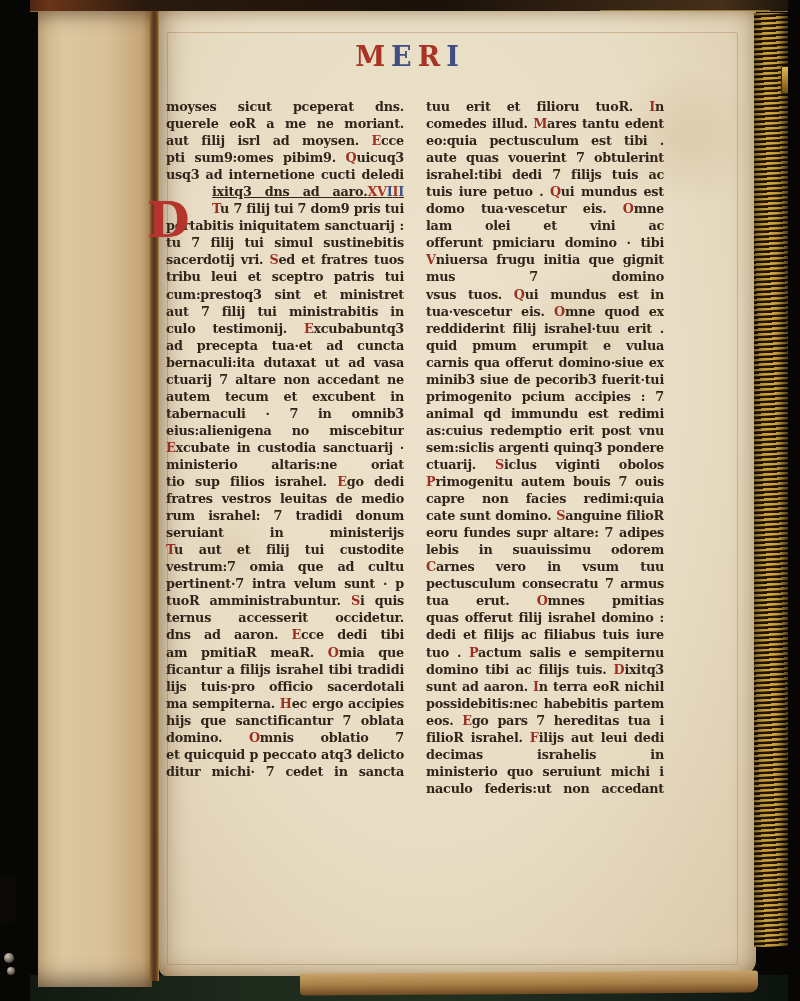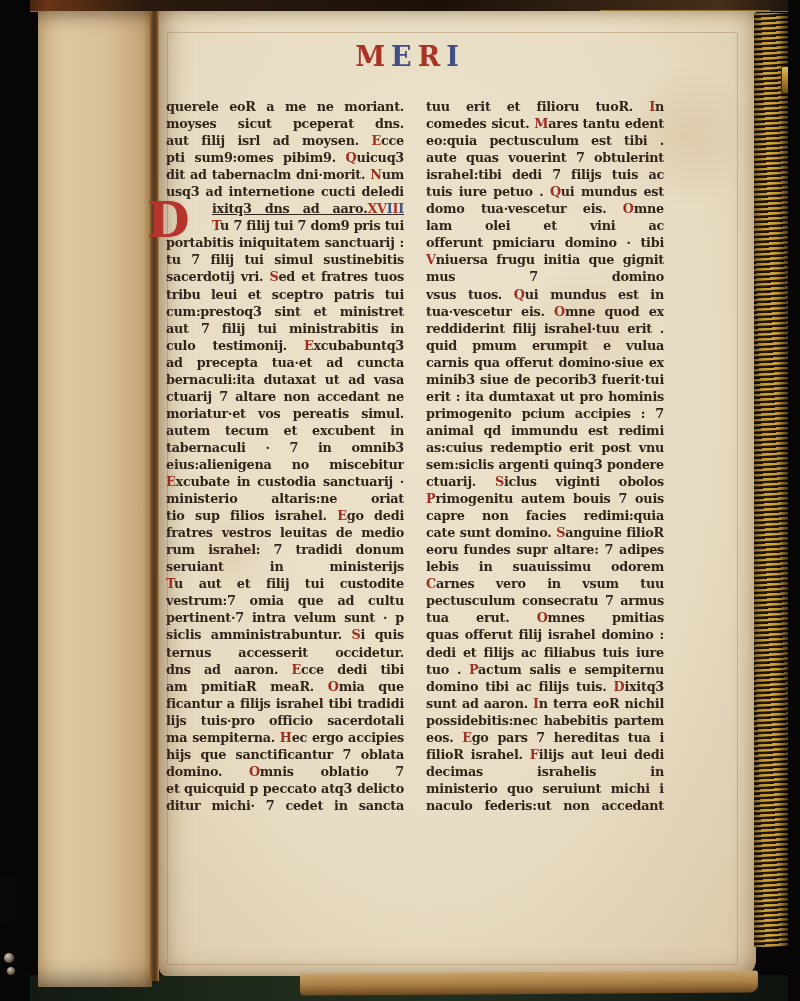--- a/index.html
+++ b/index.html
@@ -98,82 +98,79 @@
   <div id="dot2" class="clasp-dot"></div>
   <div id="gutter"></div>
 
   <div id="page">
     <div id="page-inner-border"></div>
   </div>
 
   <div id="running-head"><span style="color: rgb(169, 52, 37);">M</span><span style="color: rgb(63, 79, 134);">E</span><span style="color: rgb(169, 52, 37);">R</span><span style="color: rgb(63, 79, 134);">I</span></div>
 
   <div id="col-left" class="t-col">
+      <div class="tline"><span>moyses sicut pceperat dns. </span></div>
       <div class="tline"><span>querele eoR a me ne moriant. </span></div>
-      <div class="tline"><span>moyses sicut pceperat dns. </span></div>
       <div class="tline"><span>aut filij isrl ad moysen. </span><span class="rub">E</span><span>cce consum-</span></div>
       <div class="tline"><span>pti sum9:omes pibim9. </span><span class="rub">Q</span><span>uicuq3 acce-</span></div>
-      <div class="tline"><span>dit ad tabernaclm dni·morit. </span><span class="rub">N</span><span>um</span></div>
       <div class="tline"><span>usq3 ad internetione cucti deledi sum9:</span></div>
       <div class="tline" style="padding-left: 46px; text-decoration: underline;"><span>ixitq3 dns ad aaro.</span><span class="numeral"><span style="color: rgb(169, 52, 37);">X</span><span style="color: rgb(169, 52, 37);">V</span><span style="color: rgb(63, 79, 134);">I</span><span style="color: rgb(169, 52, 37);">I</span><span style="color: rgb(63, 79, 134);">I</span></span></div>
       <div class="tline" style="padding-left: 46px;"><span class="rub">T</span><span>u 7 filij tui 7 dom9 pris tui tecu</span></div>
       <div class="tline"><span>portabitis iniquitatem sanctuarij : et</span></div>
       <div class="tline"><span>tu 7 filij tui simul sustinebitis peccata</span></div>
       <div class="tline"><span>sacerdotij vri. </span><span class="rub">S</span><span>ed et fratres tuos de</span></div>
       <div class="tline"><span>tribu leui et sceptro patris tui sume te-</span></div>
       <div class="tline"><span>cum:prestoq3 sint et ministret tibi. </span></div>
       <div class="tline"><span>aut 7 filij tui ministrabitis in taberna-</span></div>
       <div class="tline"><span>culo testimonij. </span><span class="rub">E</span><span>xcubabuntq3 leuite</span></div>
       <div class="tline"><span>ad precepta tua·et ad cuncta opera ta-</span></div>
       <div class="tline"><span>bernaculi:ita dutaxat ut ad vasa san-</span></div>
       <div class="tline"><span>ctuarij 7 altare non accedant ne et illi</span></div>
-      <div class="tline"><span>moriatur·et vos pereatis simul. </span></div>
       <div class="tline"><span>autem tecum et excubent in custodijs</span></div>
       <div class="tline"><span>tabernaculi · 7 in omnib3 cerimonijs</span></div>
       <div class="tline"><span>eius:alienigena no miscebitur vobis.</span></div>
       <div class="tline"><span class="rub">E</span><span>xcubate in custodia sanctuarij · et in</span></div>
       <div class="tline"><span>ministerio altaris:ne oriat indigna-</span></div>
       <div class="tline"><span>tio sup filios israhel. </span><span class="rub">E</span><span>go dedi vobis</span></div>
       <div class="tline"><span>fratres vestros leuitas de medio filio-</span></div>
       <div class="tline"><span>rum israhel: 7 tradidi donum dno·ut</span></div>
       <div class="tline"><span>seruiant in ministerijs tabernaculi ei9.</span></div>
       <div class="tline"><span class="rub">T</span><span>u aut et filij tui custodite sacerdotiu</span></div>
       <div class="tline"><span>vestrum:7 omia que ad cultu altaris</span></div>
       <div class="tline"><span>pertinent·7 intra velum sunt · p sacer-</span></div>
-      <div class="tline"><span>siclis amministrabuntur. </span><span class="rub">S</span><span>i quis ex-</span></div>
+      <div class="tline"><span>tuoR amministrabuntur. </span><span class="rub">S</span><span>i quis ex-</span></div>
       <div class="tline"><span>ternus accesserit occidetur. </span></div>
       <div class="tline"><span>dns ad aaron. </span><span class="rub">E</span><span>cce dedi tibi custodi-</span></div>
       <div class="tline"><span>am pmitiaR meaR. </span><span class="rub">O</span><span>mia que sancti-</span></div>
       <div class="tline"><span>ficantur a filijs israhel tibi tradidi 7 fi-</span></div>
       <div class="tline"><span>lijs tuis·pro officio sacerdotali legiti-</span></div>
       <div class="tline"><span>ma sempiterna. </span><span class="rub">H</span><span>ec ergo accipies de</span></div>
       <div class="tline"><span>hijs que sanctificantur 7 oblata sunt</span></div>
       <div class="tline"><span>domino. </span><span class="rub">O</span><span>mnis oblatio 7 sacrificiu·</span></div>
       <div class="tline"><span>et quicquid p peccato atq3 delicto red-</span></div>
       <div class="tline"><span>ditur michi· 7 cedet in sancta sanctoR:</span></div>
     </div>
   <div id="col-right" class="t-col">
       <div class="tline"><span>tuu erit et filioru tuoR. </span><span class="rub">I</span><span>n sanctuario</span></div>
-      <div class="tline"><span>comedes sicut. </span><span class="rub">M</span><span>ares tantu edent ex</span></div>
+      <div class="tline"><span>comedes illud. </span><span class="rub">M</span><span>ares tantu edent ex</span></div>
       <div class="tline"><span>eo:quia pectusculum est tibi . </span></div>
       <div class="tline"><span>aute quas vouerint 7 obtulerint filij</span></div>
       <div class="tline"><span>israhel:tibi dedi 7 filijs tuis ac filiab3</span></div>
       <div class="tline"><span>tuis iure petuo . </span><span class="rub">Q</span><span>ui mundus est in</span></div>
       <div class="tline"><span>domo tua·vescetur eis. </span><span class="rub">O</span><span>mne medul-</span></div>
       <div class="tline"><span>lam olei et vini ac frumeti·quicquid</span></div>
       <div class="tline"><span>offerunt pmiciaru domino · tibi dedi.</span></div>
       <div class="tline"><span class="rub">V</span><span>niuersa frugu initia que gignit hu-</span></div>
       <div class="tline"><span>mus 7 domino deportantur:cedent in</span></div>
       <div class="tline"><span>vsus tuos. </span><span class="rub">Q</span><span>ui mundus est in domo</span></div>
       <div class="tline"><span>tua·vescetur eis. </span><span class="rub">O</span><span>mne quod ex voto</span></div>
       <div class="tline"><span>reddiderint filij israhel·tuu erit . </span></div>
       <div class="tline"><span>quid pmum erumpit e vulua cuncte</span></div>
       <div class="tline"><span>carnis qua offerut domino·siue ex ho-</span></div>
       <div class="tline"><span>minib3 siue de pecorib3 fuerit·tui iuris</span></div>
-      <div class="tline"><span>erit : ita dumtaxat ut pro hominis</span></div>
       <div class="tline"><span>primogenito pcium accipies : 7 ome</span></div>
       <div class="tline"><span>animal qd immundu est redimi faci-</span></div>
       <div class="tline"><span>as:cuius redemptio erit post vnu men-</span></div>
       <div class="tline"><span>sem:siclis argenti quinq3 pondere san-</span></div>
       <div class="tline"><span>ctuarij. </span><span class="rub">S</span><span>iclus viginti obolos habet.</span></div>
       <div class="tline"><span class="rub">P</span><span>rimogenitu autem bouis 7 ouis et</span></div>
       <div class="tline"><span>capre non facies redimi:quia sanctifi-</span></div>
       <div class="tline"><span>cate sunt domino. </span><span class="rub">S</span><span>anguine filioR</span></div>
       <div class="tline"><span>eoru fundes supr altare: 7 adipes ado-</span></div>
       <div class="tline"><span>lebis in suauissimu odorem domino.</span></div>

